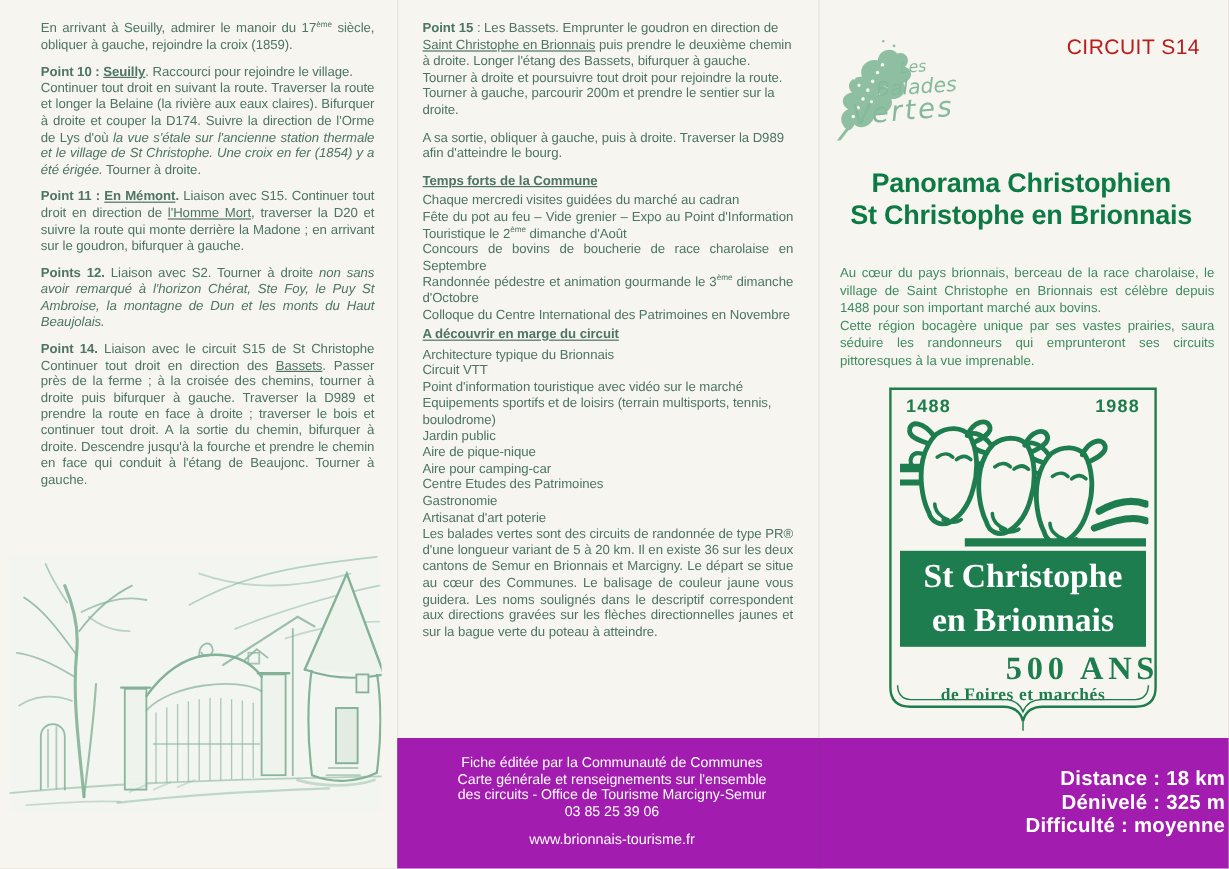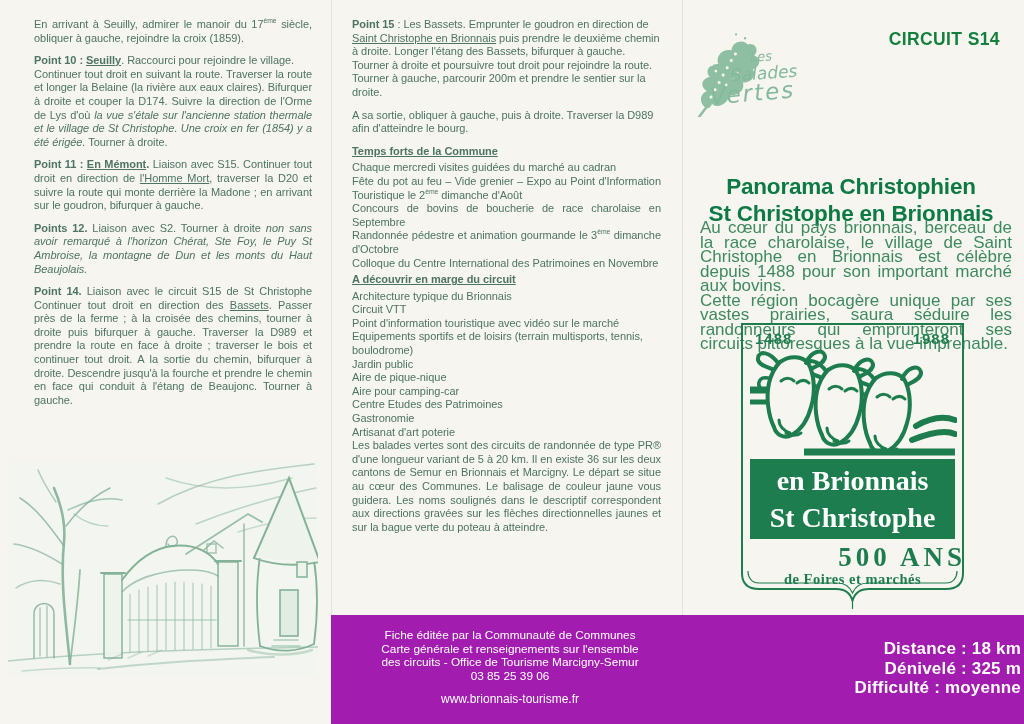--- a/index.html
+++ b/index.html
@@ -31,32 +31,32 @@
   .sketch{position:absolute;left:8px;top:462px;width:310px;height:215px;}
 
   
   .band{position:absolute;left:331px;top:615px;width:693px;height:109px;background:#a21caf;z-index:2;padding-left:36px;}
   .pub{position:absolute;left:28px;top:14px;width:302px;text-align:center;color:#fff;font-size:11.8px;line-height:13.6px;}
   .pub .li{margin:0;}
   .website{margin-top:10px;color:#fff;font-size:12px;}
   .stats{position:absolute;right:39px;top:24px;text-align:right;color:#fff;font-weight:bold;font-size:17px;line-height:19.5px;letter-spacing:.2px;}
 
   
-  .circuit{position:absolute;right:24px;top:29px;font-size:17.5px;font-weight:bold;color:#15803d;letter-spacing:.4px;}
+  .circuit{position:absolute;right:24px;top:29px;font-size:17.5px;font-weight:normal;color:#b91c1c;letter-spacing:.4px;}
   .logo{position:absolute;left:688px;top:33px;width:140px;height:84px;}
   .logo svg{position:absolute;left:0;top:0;}
   .logo-t{position:absolute;color:#85b99b;font-style:italic;font-family:"DejaVu Sans", sans-serif;white-space:nowrap;}
   .logo-t1{left:62px;top:16px;font-size:13px;transform:rotate(-4deg);}
   .logo-t2{left:42px;top:30px;font-size:17px;transform:rotate(-4deg);}
   .logo-t3{left:22px;top:47px;font-size:23px;letter-spacing:2px;transform:rotate(-5deg);}
 
-  .cover-title{position:absolute;left:686px;top:174px;width:330px;text-align:center;
+  .cover-title{position:absolute;left:686px;top:140px;width:330px;text-align:center;
     font-weight:bold;color:#0d7a45;font-size:22.5px;line-height:26.5px;letter-spacing:-.2px;}
   .cover-intro{position:absolute;left:700px;top:221px;width:312px;color:#3e8a60;
-    font-size:17px;line-height:14.5px;}
+    font-size:11px;line-height:14.5px;}
   .cover-intro p{margin:0;text-align:justify;}
 
   
   .emblem{position:absolute;left:739px;top:321px;width:227px;height:293px;color:#1e7d4e;}
   .emblem svg.border{position:absolute;left:0;top:0;}
   .year{position:absolute;top:9px;font-size:15px;font-weight:bold;letter-spacing:1px;}
   .year-l{left:16px;} .year-r{right:16px;}
   .cows{position:absolute;left:9px;top:27px;}
   .name-box{position:absolute;left:11px;top:138px;right:11px;height:80px;background:#1e7d4e;
     color:#fff;text-align:center;font-family:"Liberation Serif", serif;font-weight:bold;}
@@ -269,20 +269,20 @@
       <path d="M2,54 H20" stroke="#1e7d4e" stroke-width="5"></path>
       <use href="#cowh" x="104" y="16"></use>
       <use href="#cowh" x="56" y="8"></use>
       <use href="#cowh" x="8" y="0"></use>
       <path d="M168,78 C182,70 196,68 207,72" fill="none" stroke="#1e7d4e" stroke-width="6" stroke-linecap="round"></path>
       <path d="M164,92 C184,84 198,82 207,86" fill="none" stroke="#1e7d4e" stroke-width="6" stroke-linecap="round"></path>
       <path d="M56,104 H207" stroke="#1e7d4e" stroke-width="7"></path>
     </svg>
 
     <div class="name-box">
+      <div>St Christophe</div>
       <div>en Brionnais</div>
-      <div>St Christophe</div>
     </div>
     <div class="anniv">500 ANS</div>
     <div class="tagline">de Foires et marchés</div>
   </div>
 
 </div>
 
 </body></html>

